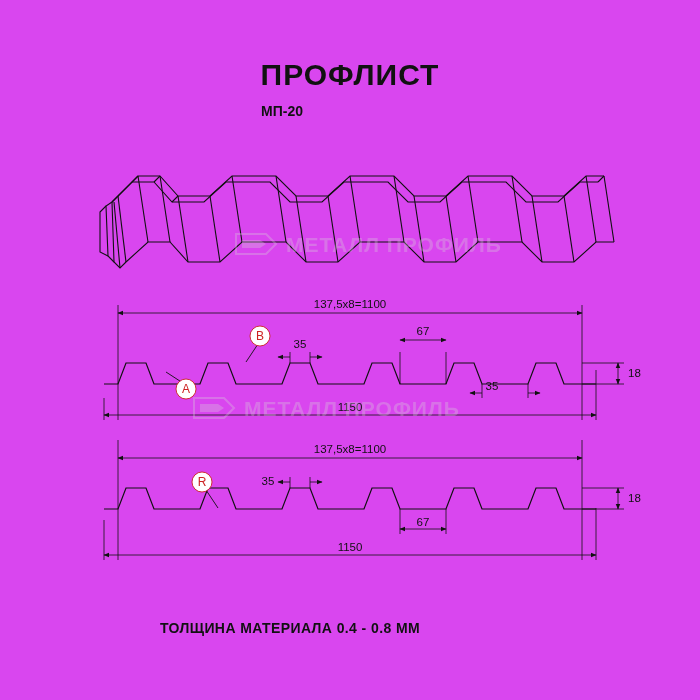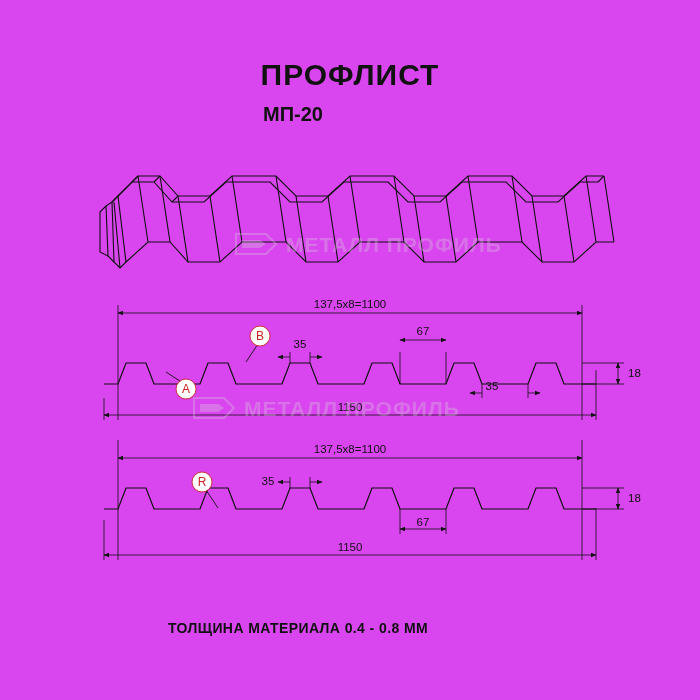--- a/index.html
+++ b/index.html
@@ -23,38 +23,37 @@
     width: 700px;
     text-align: center;
     font-size: 30px;
     font-weight: bold;
     letter-spacing: 1px;
     color: #111111;
   }
   .subtitle {
     position: absolute;
     top: 103px;
-    left: 11px;
+    left: 0;
     width: 564px;
     text-align: center;
-    font-size: 20px;
+    font-size: 14px;
     font-weight: bold;
     color: #111111;
   }
   .footer {
     position: absolute;
     top: 620px;
     left: 0;
     width: 580px;
     text-align: center;
     font-size: 14px;
     font-weight: bold;
     letter-spacing: 0.4px;
     color: #111111;
-    padding-left: 8px;
   }
   .drawing {
     position: absolute;
     top: 0;
     left: 0;
   }
   .wm {
     position: absolute;
     pointer-events: none;
     opacity: 0.30;

